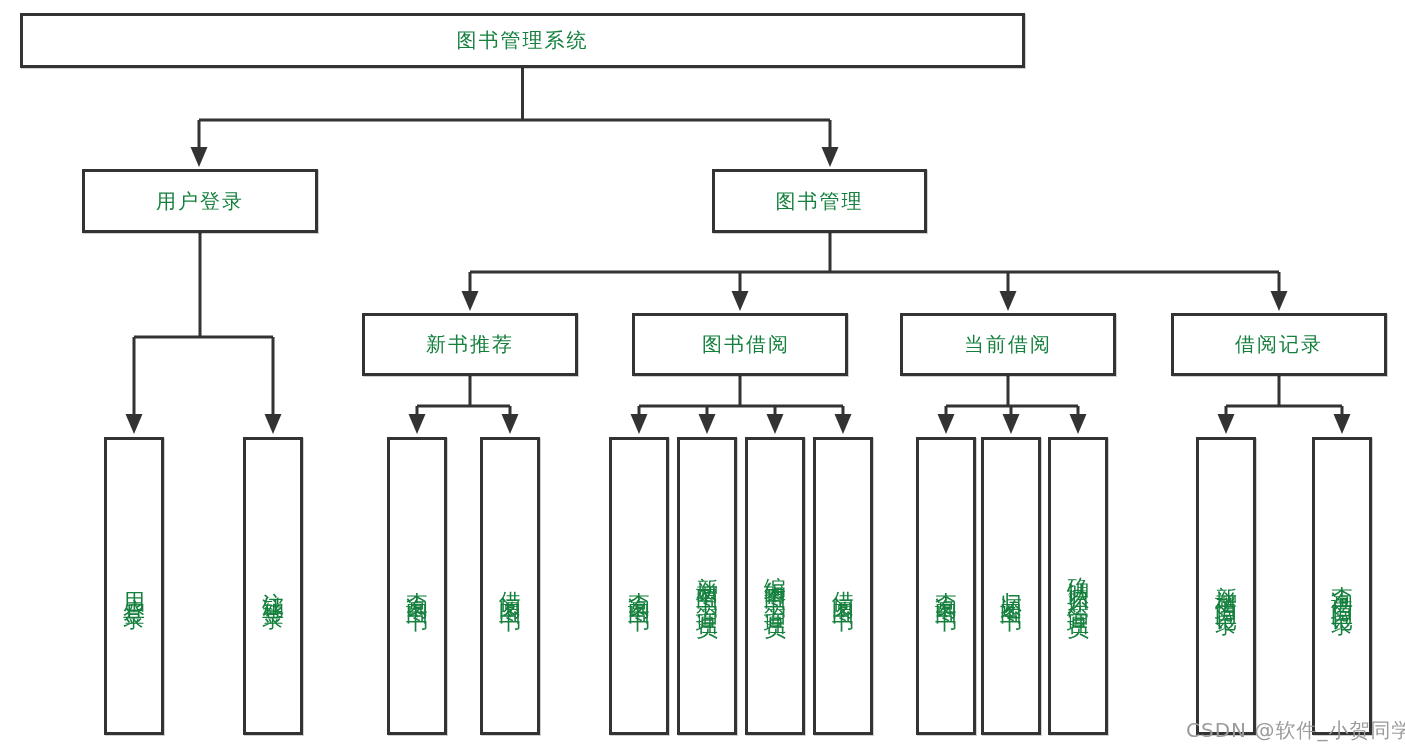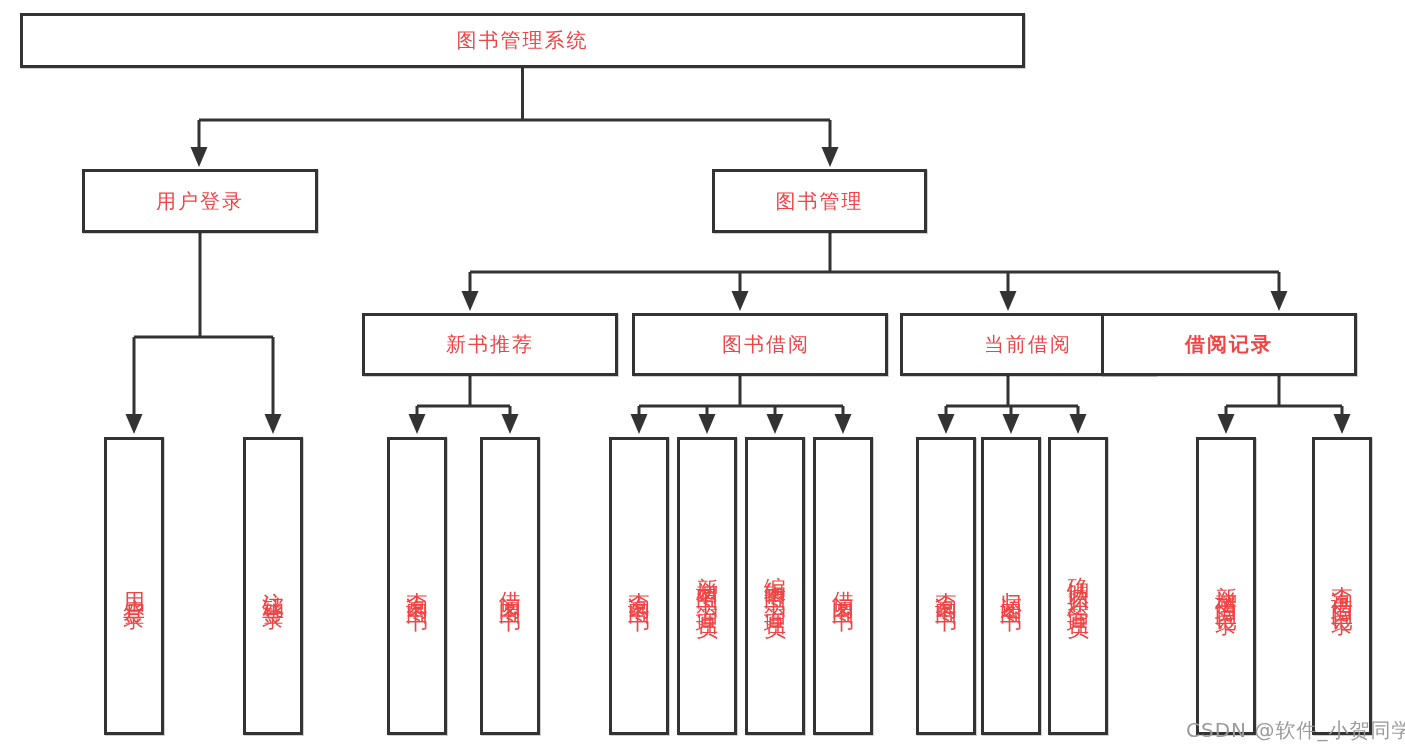--- a/index.html
+++ b/index.html
@@ -18,21 +18,21 @@
     pointer-events: none;
   }
   .box {
     position: absolute;
     box-sizing: border-box;
     border: 3px solid #333333;
     background: #ffffff;
     display: flex;
     align-items: center;
     justify-content: center;
-    color: #ef4444;
+    color: #15803d;
     box-shadow: 1px 1px 0 rgba(0,0,0,0.18);
   }
   .box span { display: block; }
   .h span {
     font-size: 20px;
     letter-spacing: 2px;
     white-space: nowrap;
   }
   .v span {
     writing-mode: vertical-rl;
@@ -40,25 +40,25 @@
     letter-spacing: 6px;
     line-height: 1;
     white-space: nowrap;
   }
   
   .n-root          { left: 20px;   top: 13px;  width: 1005px; height: 55px; }
   
   .n-user-login    { left: 82px;   top: 169px; width: 236px;  height: 64px; }
   .n-book-mgmt     { left: 712px;  top: 169px; width: 215px;  height: 64px; }
   
-  .lvl3            { top: 313px; width: 256px; height: 63px; }
+  .lvl3            { top: 313px; width: 216px; height: 63px; }
   .n-new-book-rec  { left: 362px;  }
   .n-book-borrow   { left: 632px; padding-left: 12px;  }
   .n-current-borrow{ left: 900px; align-items: center;  }
-  .n-borrow-record { left: 1101px; font-weight: bold; }
+  .n-borrow-record { left: 1171px; }
   
   .leaf            { top: 437px; width: 60px; height: 298px; }
   .n-leaf-user-login { left: 104px;  }
   .n-leaf-logout     { left: 243px;  }
   .n-nb-query        { left: 387px;  }
   .n-nb-borrow       { left: 480px;  }
   .n-bb-query        { left: 609px;  }
   .n-bb-add          { left: 677px;  }
   .n-bb-edit         { left: 745px;  }
   .n-bb-borrow       { left: 813px;  }

